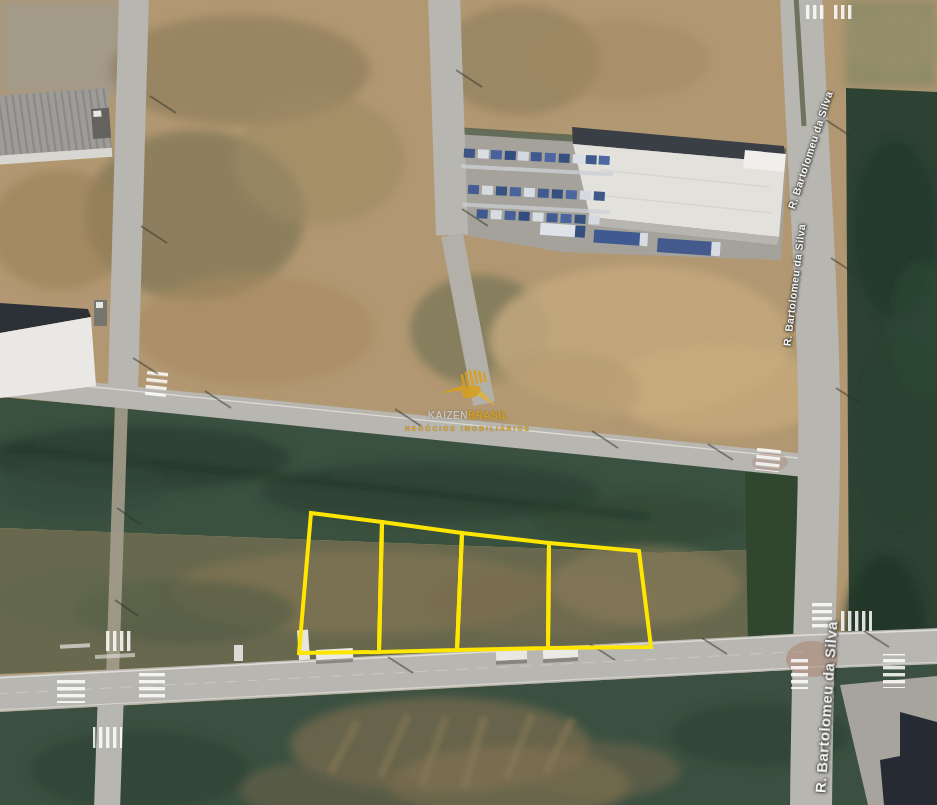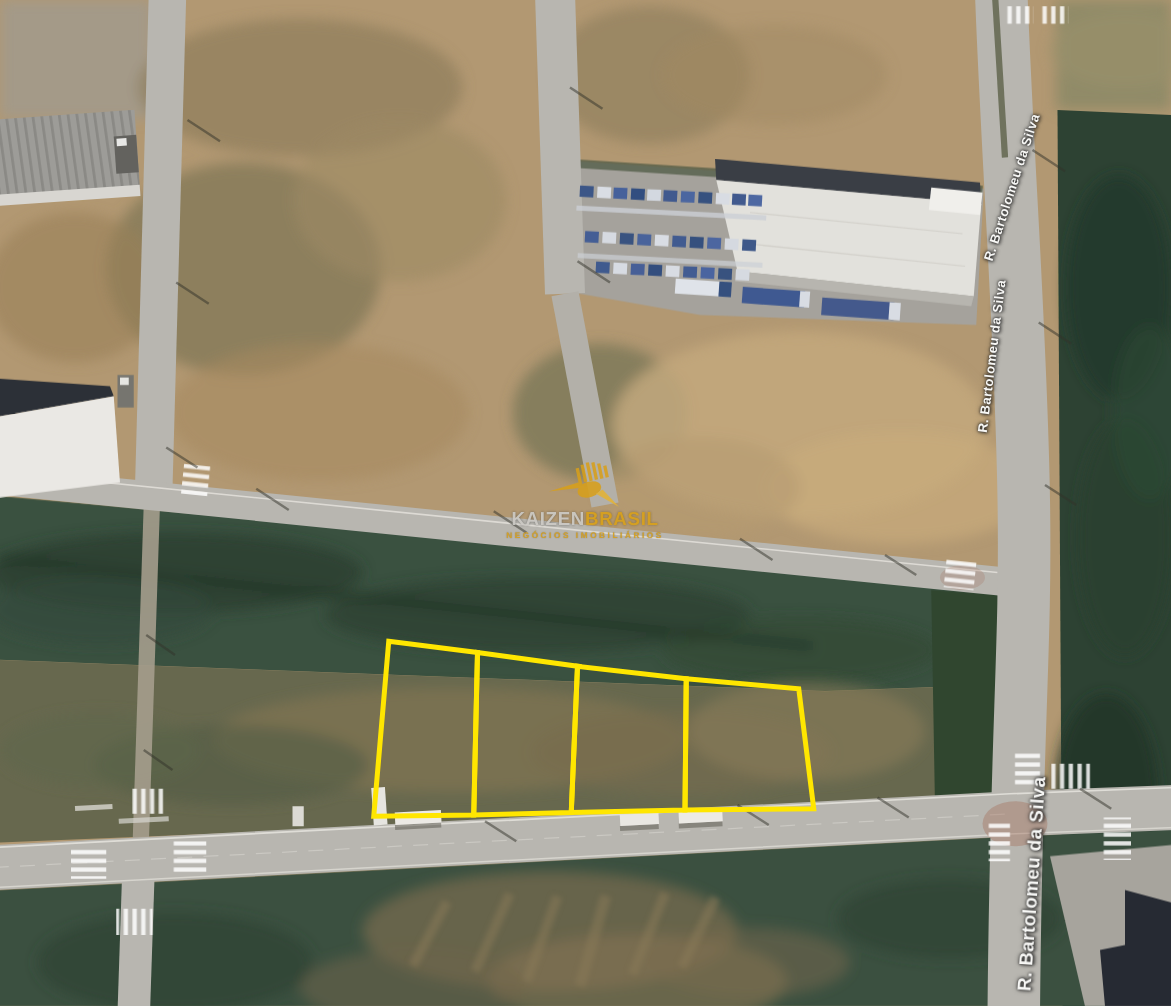--- a/index.html
+++ b/index.html
@@ -12,21 +12,21 @@
     position:absolute;white-space:nowrap;color:#f7f7f5;
     font-weight:bold;letter-spacing:.4px;
     text-shadow:0 0 2px rgba(40,40,40,.95),0 1px 3px rgba(30,30,30,.85),0 0 4px rgba(30,30,30,.6);
     transform-origin:center center;pointer-events:none;
   }
   .watermark{
     position:absolute;left:387px;top:366px;width:162px;text-align:center;
     opacity:.92;pointer-events:none;
   }
   .watermark .bird{display:block;margin:0 auto -2px auto;}
-  .wm-line1{font-size:15px;font-weight:bold;letter-spacing:.5px;line-height:15px;}
+  .wm-line1{font-size:10px;font-weight:bold;letter-spacing:.5px;line-height:15px;}
   .wm-primary{color:#cbc9c4;text-shadow:0 0 2px rgba(60,60,60,.6);}
   .wm-secondary{color:#d7a01c;text-shadow:0 0 2px rgba(80,60,10,.5);}
   .wm-tagline{font-size:6.5px;font-weight:bold;letter-spacing:2.1px;color:#d7a01c;
     margin-top:2px;text-shadow:0 0 1px rgba(80,60,10,.5);}
 </style>
 </head>
 <body>
 
 <div id="stage">
 

